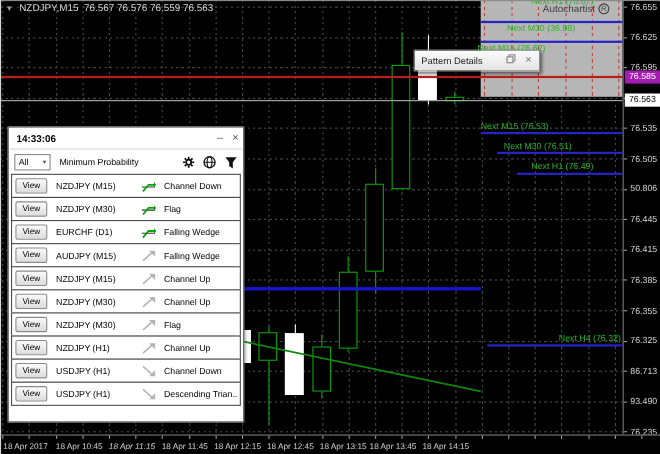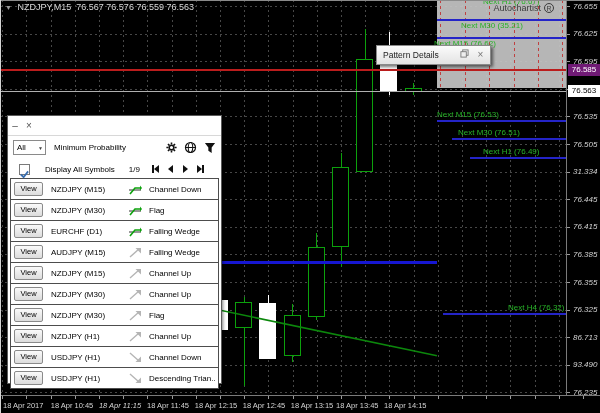--- a/index.html
+++ b/index.html
@@ -29,24 +29,24 @@
   .fline{position:absolute;height:2px;background:#2424c8;z-index:7;}
   .flabel{position:absolute;font-size:8px;color:#28b428;white-space:nowrap;z-index:8;line-height:9px;}
 
   .watermark{position:absolute;top:3px;right:12px;z-index:9;display:flex;align-items:center;
              color:#3d3d3d;font-size:9px;}
   .watermark .reg{display:inline-block;margin-left:3px;width:10px;height:10px;border:1px solid #3d3d3d;
                   border-radius:50%;font-size:7px;line-height:10px;text-align:center;box-sizing:border-box;}
 
   
   .paxis{position:absolute;left:566px;top:0;width:34px;height:395px;background:#000;border-left:1px solid #7a7a7a;box-sizing:border-box;}
-  .plabel{position:absolute;left:6px;font-size:8px;color:#d4d4d4;line-height:9px;font-style:italic;}
+  .plabel{position:absolute;left:6px;font-size:8px;color:#d4d4d4;line-height:9px;}
   .ptick{position:absolute;left:0;width:3px;height:1px;background:#9a9a9a;}
   .pbox{position:absolute;left:1px;width:32px;height:12px;font-size:8px;line-height:12px;text-align:center;z-index:5;}
-  .pbox.red{background:#701a75;color:#fff;}
+  .pbox.red{background:#a21caf;color:#fff;}
   .pbox.white{background:#fff;color:#000;}
 
   
   .taxis{position:absolute;left:0;top:395px;width:600px;height:18px;background:#000;border-top:1px solid #7a7a7a;box-sizing:border-box;}
   .tlabel{position:absolute;top:5px;font-size:7.5px;color:#d4d4d4;white-space:nowrap;}
   .ttick{position:absolute;top:0;width:1px;height:3px;background:#9a9a9a;}
 
   
   .popup{position:absolute;left:376px;top:45px;width:115px;height:20px;z-index:40;
          background:linear-gradient(#fbfbfb,#e3e3e3);border:1px solid #8a8a8a;box-sizing:border-box;
@@ -162,21 +162,21 @@
         <div class="zdash" style="left: 440px; top: 0px; height: 88px;"></div>
         <div class="zdash" style="left: 464.5px; top: 0px; height: 88px;"></div>
         <div class="zdash" style="left: 489px; top: 0px; height: 88px;"></div>
         <div class="zdash" style="left: 513.5px; top: 0px; height: 88px;"></div>
         <div class="zdash" style="left: 538px; top: 0px; height: 88px;"></div>
         <div class="zdash" style="left: 562px; top: 0px; height: 88px;"></div>
       </div>
     <div id="forecast-layer">
         <div class="flabel" style="left: 483px; top: -3px;">Next H1 (76.67)</div>
         <div class="fline" style="left: 437px; top: 18.8px; width: 129px;"></div>
-        <div class="flabel" style="left: 461px; top: 20.8px;">Next M30 (35.21)</div>
+        <div class="flabel" style="left: 461px; top: 20.8px;">Next M30 (36.98)</div>
         <div class="fline" style="left: 437px; top: 37.2px; width: 129px;"></div>
         <div class="flabel" style="left: 434px; top: 39.2px;">Next M15 (76.62)</div>
         <div class="fline" style="left: 437px; top: 120px; width: 129px;"></div>
         <div class="flabel" style="left: 437px; top: 110px;">Next M15 (76.53)</div>
         <div class="fline" style="left: 452px; top: 138.4px; width: 114px;"></div>
         <div class="flabel" style="left: 458px; top: 128.4px;">Next M30 (76.51)</div>
         <div class="fline" style="left: 470px; top: 156.8px; width: 96px;"></div>
         <div class="flabel" style="left: 483px; top: 146.8px;">Next H1 (76.49)</div>
         <div class="fline" style="left: 443px; top: 313.2px; width: 123px;"></div>
         <div class="flabel" style="left: 508px; top: 303.2px;">Next H4 (76.32)</div>
@@ -215,21 +215,21 @@
         <div class="plabel" style="top: 29.1px;">76.625</div>
         <div class="ptick" style="top: 61.2px;"></div>
         <div class="plabel" style="top: 56.7px;">76.595</div>
         <div class="ptick" style="top: 88.8px;"></div>
         <div class="plabel" style="top: 84.3px;">76.565</div>
         <div class="ptick" style="top: 116.4px;"></div>
         <div class="plabel" style="top: 111.9px;">76.535</div>
         <div class="ptick" style="top: 144px;"></div>
         <div class="plabel" style="top: 139.5px;">76.505</div>
         <div class="ptick" style="top: 171.6px;"></div>
-        <div class="plabel" style="top: 167.1px;">31.334</div>
+        <div class="plabel" style="top: 167.1px;">50.806</div>
         <div class="ptick" style="top: 199.2px;"></div>
         <div class="plabel" style="top: 194.7px;">76.445</div>
         <div class="ptick" style="top: 226.8px;"></div>
         <div class="plabel" style="top: 222.3px;">76.415</div>
         <div class="ptick" style="top: 254.4px;"></div>
         <div class="plabel" style="top: 249.9px;">76.385</div>
         <div class="ptick" style="top: 282px;"></div>
         <div class="plabel" style="top: 277.5px;">76.355</div>
         <div class="ptick" style="top: 309.6px;"></div>
         <div class="plabel" style="top: 305.1px;">76.325</div>
@@ -278,20 +278,21 @@
         <div class="ttick" style="left: 486.2px;"></div>
         <div class="ttick" style="left: 510.4px;"></div>
         <div class="ttick" style="left: 534.6px;"></div>
         <div class="ttick" style="left: 558.8px;"></div>
         <div class="ttick" style="left: 583px;"></div>
       </div>
   </div>
 
   <div class="panel">
     <div class="ptitlebar">
+      <span class="clock">14:33:06</span>
       <span class="winbtn">–</span>
       <span class="winbtn">×</span>
     </div>
     <div class="ctrls">
       <span class="combo">
         <span class="cval">All</span>
         <span class="carr">▼</span>
       </span>
       <span class="lbl">Minimum Probability</span>
       <span class="icobtn">
@@ -306,45 +307,20 @@
             <ellipse cx="7" cy="7" rx="2.4" ry="5.4" fill="none" stroke="#111" stroke-width="1.1"></ellipse>
             <line x1="1.6" y1="7" x2="12.4" y2="7" stroke="#111" stroke-width="1.1"></line>
           </svg>
       </span>
       <span class="icobtn">
         <svg width="12" height="12" viewBox="0 0 13 13">
             <path d="M1 1h11L8.3 6v6L4.7 9.6V6Z" fill="#111"></path>
           </svg>
       </span>
     </div>
-    <div class="disprow">
-      <span class="cbx">
-        <svg width="9" height="9" viewBox="0 0 10 10">
-            <polyline points="1,5 4,8 9,1.5" fill="none" stroke="#3a6fb0" stroke-width="2"></polyline>
-          </svg>
-      </span>
-      <span class="dlbl">Display All Symbols</span>
-      <span class="page">1/9</span>
-      <span class="navs">
-        <span class="nav">
-            <i class="vb"></i>
-            <i class="tri-l"></i>
-          </span>
-        <span class="nav">
-            <i class="tri-l"></i>
-          </span>
-        <span class="nav">
-            <i class="tri-r"></i>
-          </span>
-        <span class="nav">
-            <i class="tri-r"></i>
-            <i class="vb"></i>
-          </span>
-      </span>
-    </div>
     <div class="rows" id="pattern-rows">
         <div class="prow">
           <span class="viewbtn">View</span>
           <span class="sym">NZDJPY (M15)</span>
           <span class="picon">
             <svg width="14" height="13" viewBox="0 0 14 13">
               <line x1="1" y1="7" x2="13" y2="7" stroke="#333" stroke-width="1"></line>
               <polyline points="2,11 7,5 12,5" fill="none" stroke="#0ca10c" stroke-width="1.6"></polyline>
               <polygon points="12,2.5 12,7.5 14,5" fill="#0ca10c"></polygon>
             </svg>

